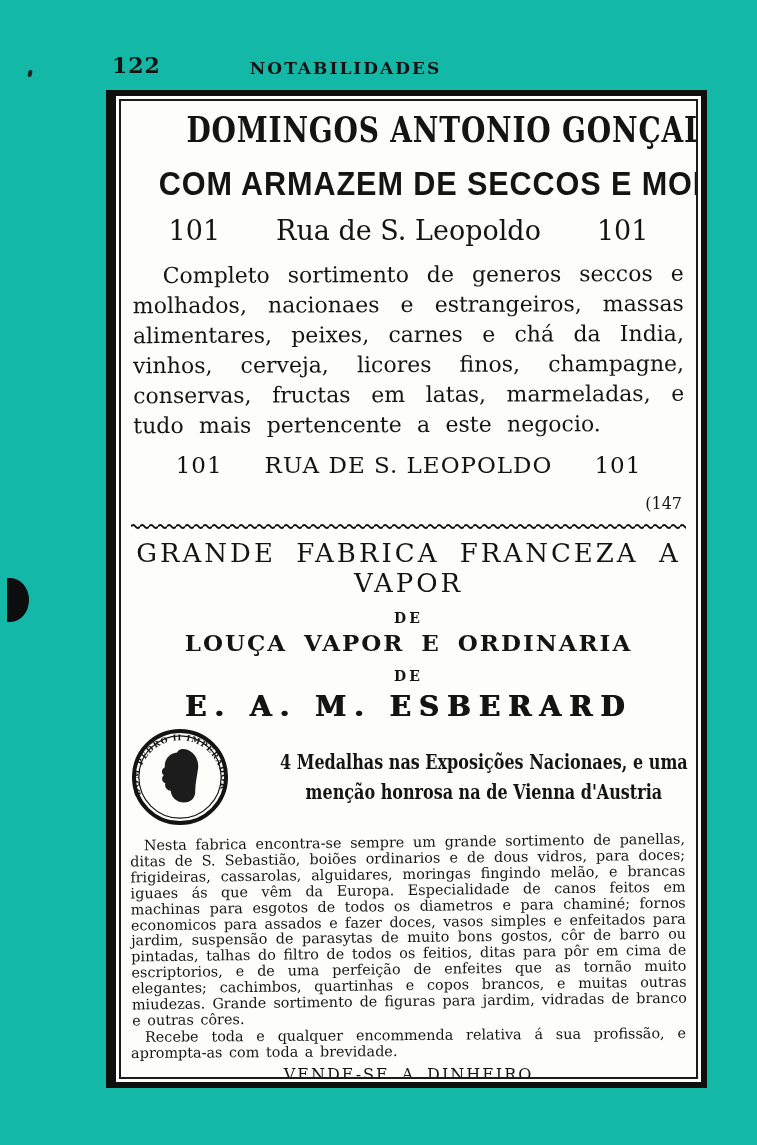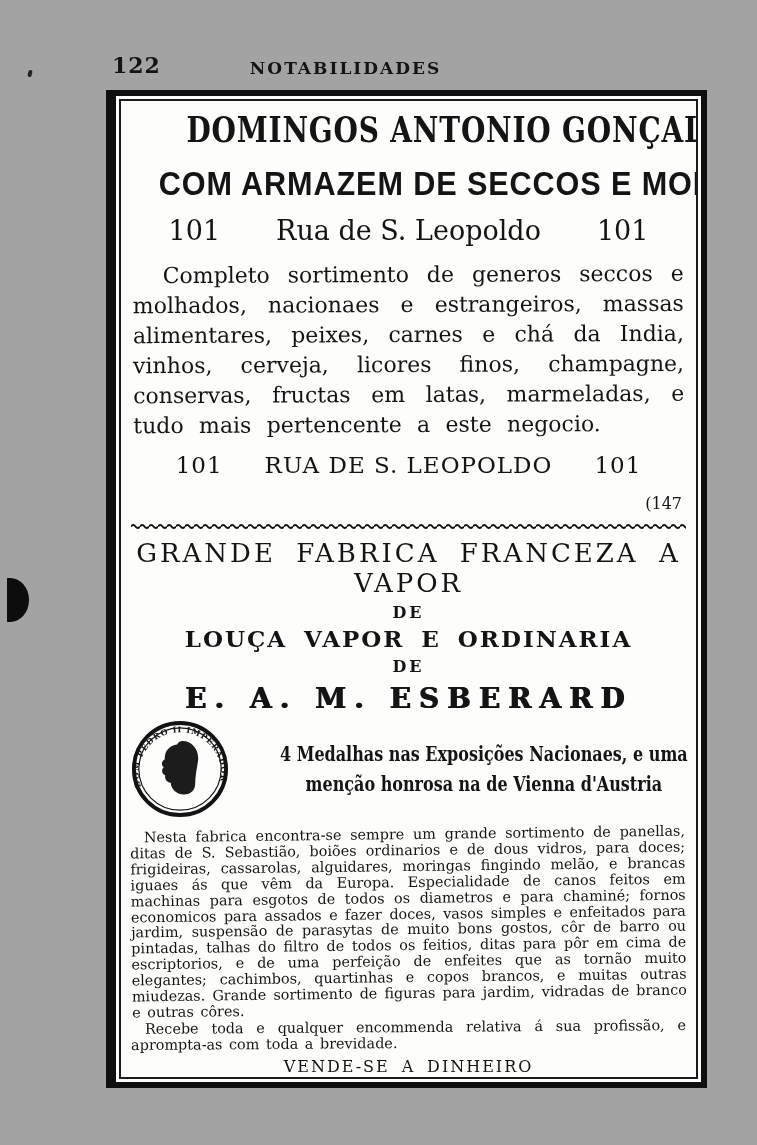--- a/index.html
+++ b/index.html
@@ -1,18 +1,18 @@
 <!DOCTYPE html>
 <html><head>
 <meta charset="utf-8">
 <style>
   html,body{margin:0;padding:0;}
   body{width:757px;height:1145px;background:#f6f6f3;overflow:hidden;position:relative;
        font-family:"DejaVu Serif", serif;color:#141414;}
-  .page{position:absolute;inset:0;background:#a3a3a3;}
+  .page{position:absolute;inset:0;background:#14b8a6;}
 
   
   .page-number{position:absolute;left:112px;top:52px;font-size:22px;font-weight:bold;letter-spacing:1px;}
   .running-head{position:absolute;left:0;right:66px;top:58px;text-align:center;font-size:17px;
                 font-weight:bold;letter-spacing:2px;}
   .ink-speck{position:absolute;left:28px;top:70px;width:4px;height:7px;background:#222;border-radius:2px;transform:rotate(15deg);}
   .ink-blob{position:absolute;left:7px;top:578px;width:22px;height:44px;background:#0d0d0d;
             border-radius:0 22px 22px 0 / 0 26px 26px 0;}
 
   
@@ -27,21 +27,21 @@
   .addr-row{display:flex;justify-content:center;align-items:baseline;}
   .addr1{margin-top:12px;font-size:27px;gap:56px;}
   .body1{margin:14px 2px 0;font-size:22px;line-height:30px;text-align:justify;text-indent:30px;
          word-spacing:.38em;transform:rotate(-.25deg);}
   .addr2{margin-top:12px;font-size:23px;letter-spacing:1px;gap:42px;}
   .ad-number{text-align:right;font-size:16px;padding-right:4px;margin-top:16px;}
 
   .wavy{margin:2px 0 2px;height:8px;}
 
   .g1{margin-top:15px;text-align:center;font-size:26px;letter-spacing:3px;word-spacing:.35em;}
-  .de{margin-top:5px;text-align:center;font-size:16px;letter-spacing:3px;font-weight:bold;}
+  .de{margin-top:12px;text-align:center;font-size:14px;letter-spacing:3px;font-weight:bold;}
   .g2{margin-top:3px;text-align:center;font-size:23px;font-weight:bold;letter-spacing:2px;word-spacing:.3em;}
   .owner{margin-top:6px;text-align:center;font-size:28px;font-weight:bold;letter-spacing:8px;
          text-shadow:1px 0 0 #141414;}
 
   .medals{margin-top:4px;display:flex;align-items:center;height:100px;}
   .medal{flex:0 0 auto;}
   .med-text{flex:1;text-align:center;font-weight:bold;font-size:20px;line-height:30px;white-space:nowrap;
             transform:scaleX(.80);}
 
   .body2{margin:8px 0 0;font-size:14.4px;line-height:15.9px;text-align:justify;text-indent:14px;

